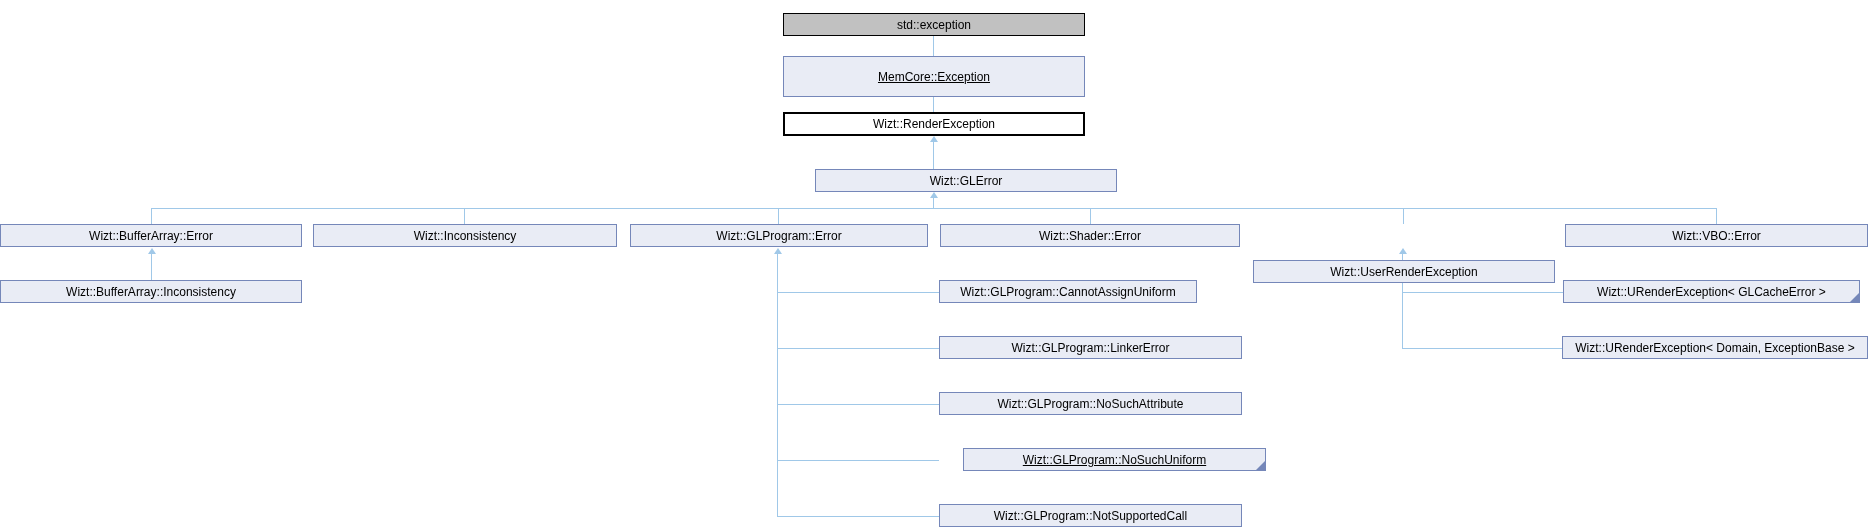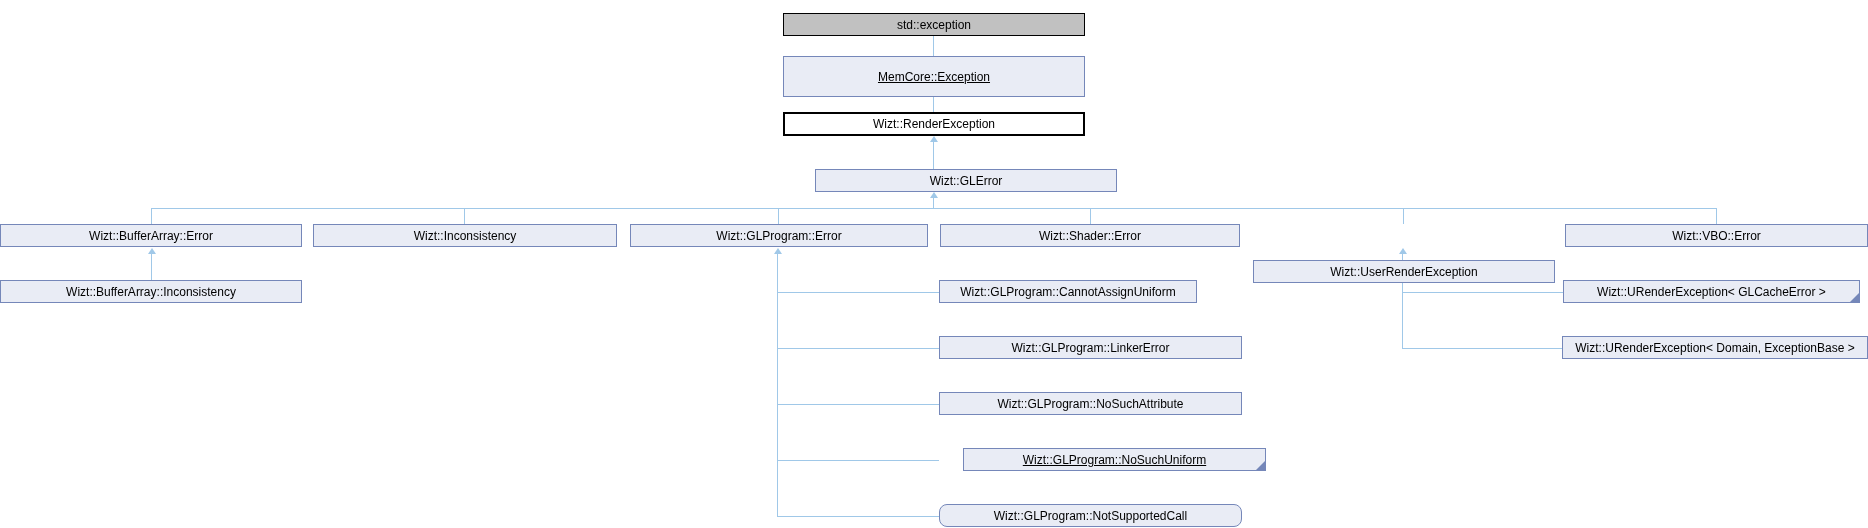--- a/index.html
+++ b/index.html
@@ -109,16 +109,16 @@
     <div class="node normal" style="left: 1562px; top: 336px; width: 306px; height: 23px;">
       <span class="lbl">Wizt::URenderException&lt; Domain, ExceptionBase &gt;</span>
     </div>
     <div class="node normal" style="left: 939px; top: 392px; width: 303px; height: 23px;">
       <span class="lbl">Wizt::GLProgram::NoSuchAttribute</span>
     </div>
     <div class="node normal" style="left: 963px; top: 448px; width: 303px; height: 23px; text-decoration: underline;">
       <span class="lbl">Wizt::GLProgram::NoSuchUniform</span>
       <i class="fold"></i>
     </div>
-    <div class="node normal" style="left: 939px; top: 504px; width: 303px; height: 23px; border-radius: 8px;">
+    <div class="node normal" style="left: 939px; top: 504px; width: 303px; height: 23px;">
       <span class="lbl">Wizt::GLProgram::NotSupportedCall</span>
     </div>
   </div>
 
 </body></html>

